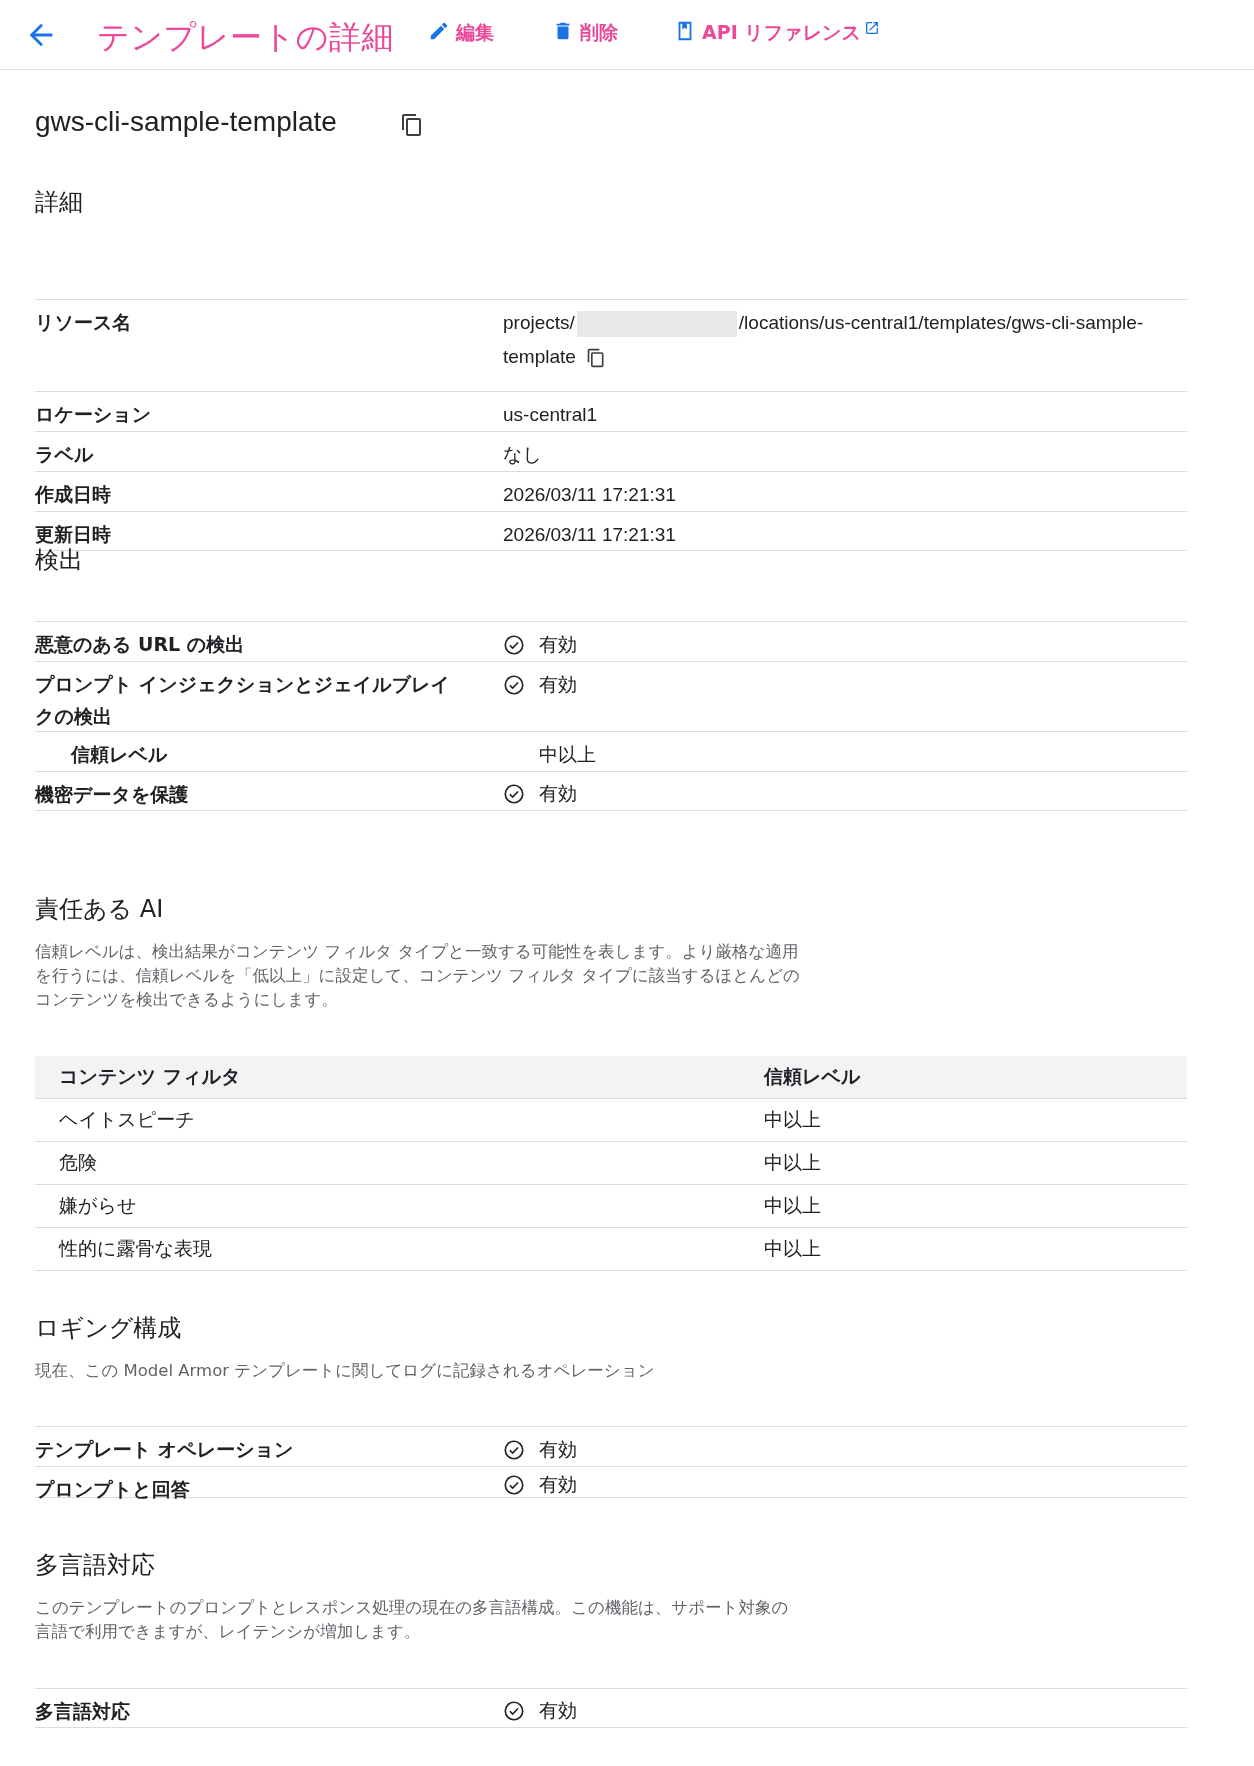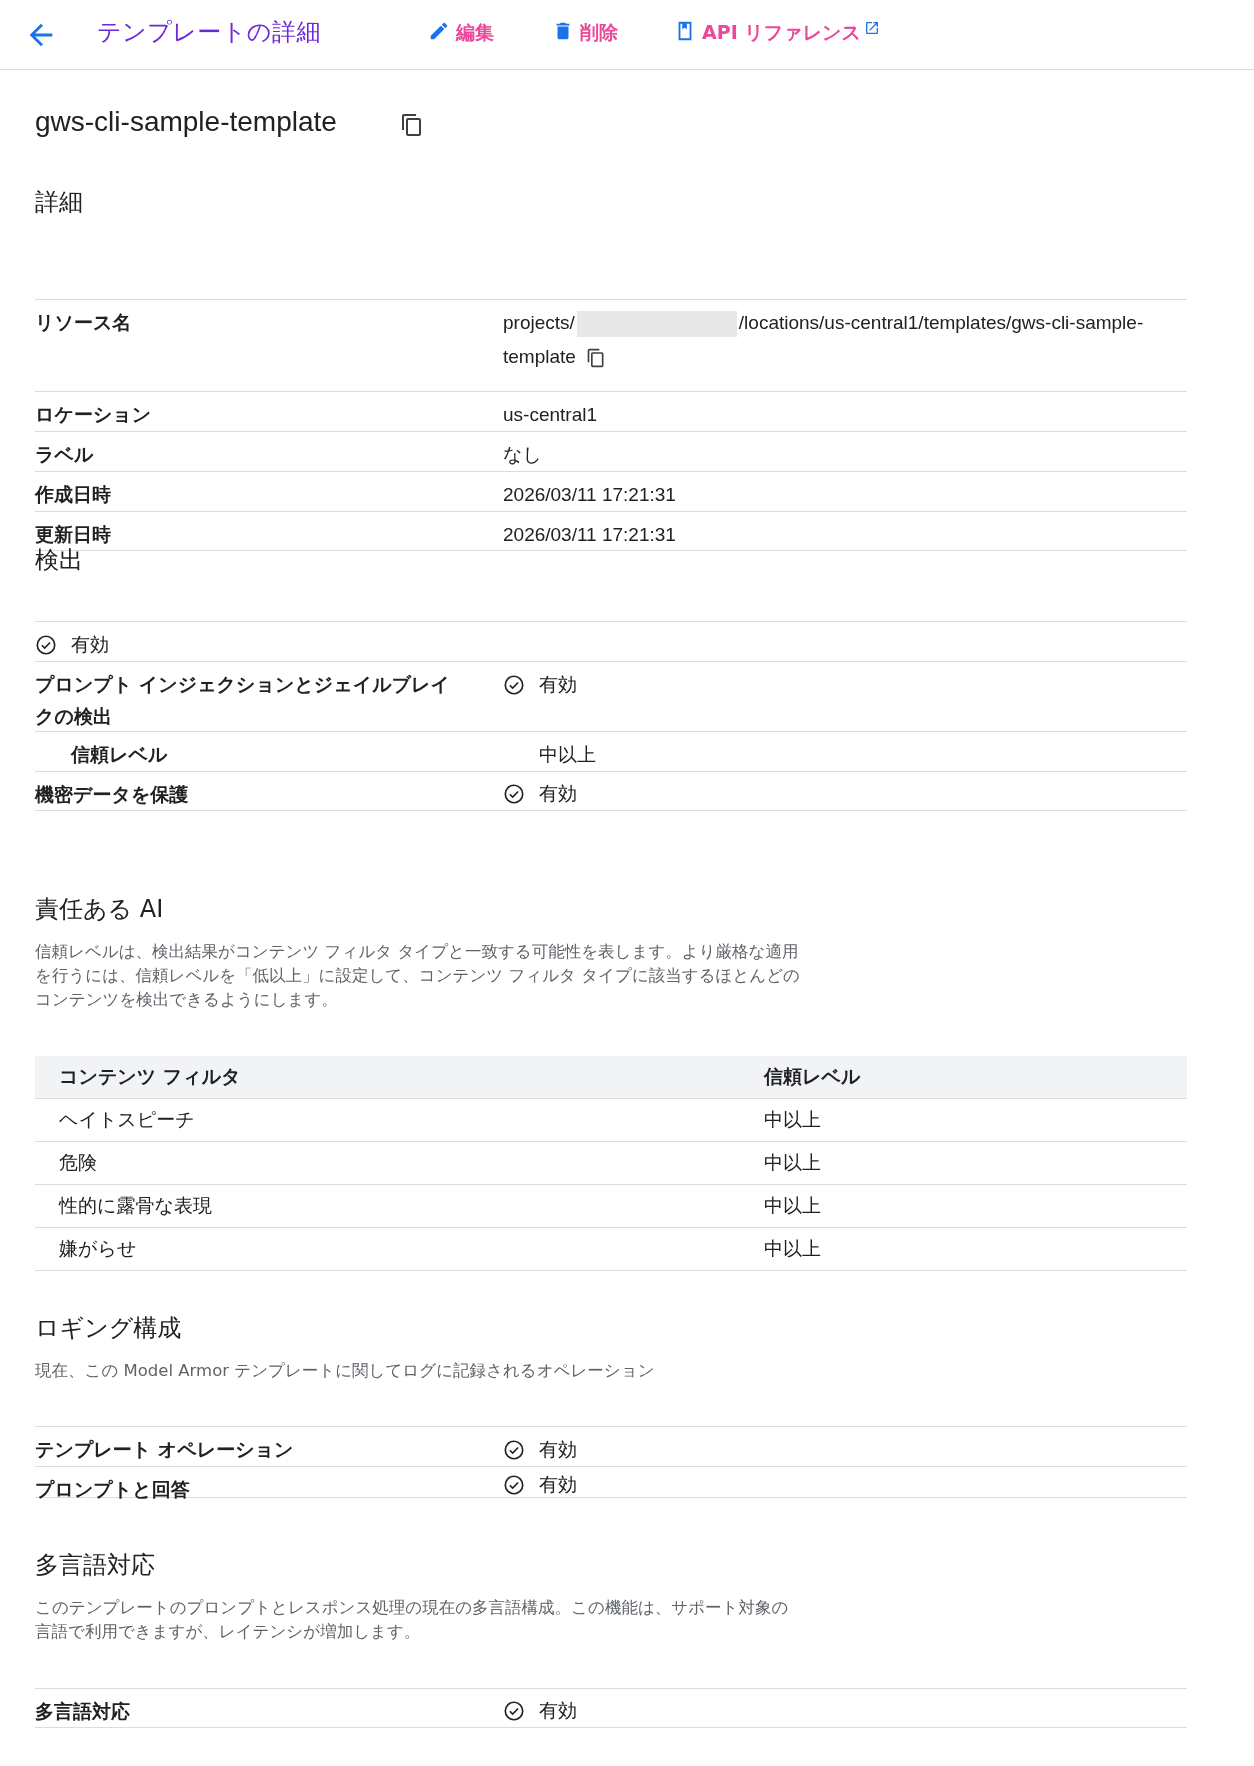--- a/index.html
+++ b/index.html
@@ -1,21 +1,21 @@
 <!DOCTYPE html>
 <html><head>
 <meta charset="utf-8">
 <style>
   * { box-sizing: border-box; margin: 0; padding: 0; }
   html, body { width: 1254px; height: 1766px; background: #ffffff; overflow: hidden; }
   body { font-family: "DejaVu Sans", "Liberation Sans", sans-serif; color: #202124; position: relative; }
 
   .header { position: absolute; left: 0; top: 0; width: 1254px; height: 70px; border-bottom: 1px solid #dadce0; }
   .back-btn { position: absolute; left: 24px; top: 18px; width: 34px; height: 34px; cursor: pointer; }
-  .header-title { position: absolute; left: 97px; top: 16px; font-size: 24px; color: #6d28d9; letter-spacing: 0.5px; }
+  .header-title { position: absolute; left: 97px; top: 16px; font-size: 32px; color: #ec4899; letter-spacing: 0.5px; }
   .hbtn { position: absolute; top: 20px; height: 30px; display: flex; align-items: flex-start; color: #ec4899; font-size: 19px; font-weight: bold; cursor: pointer; }
   .hbtn svg { margin-right: 6px; }
   .hbtn.edit { left: 428px; }
   .hbtn.del { left: 552px; }
   .hbtn.api { left: 674px; }
   .ext-icon { margin-left: 3px; }
 
   .name-title { position: absolute; left: 35px; top: 106px; font-size: 28px; color: #202124; font-family: "Liberation Sans", sans-serif; }
   .copy-big { position: absolute; left: 400px; top: 113px; cursor: pointer; }
 
@@ -103,20 +103,21 @@
   </div>
   <div class="kv-row" style="height:40px;">
     <div class="kv-key">更新日時</div>
     <div class="kv-val">2026/03/11 17:21:31</div>
   </div>
 </div>
 
 <div class="sec-h" style="top:544px;">検出</div>
 <div class="kv" style="top:621px;">
   <div class="kv-row" style="height:40px;">
+    <div class="kv-key">悪意のある URL の検出</div>
     <div class="kv-val status">
       <svg width="22" height="22" viewBox="0 0 24 24">
           <circle cx="12" cy="12" r="9.5" fill="none" stroke="#202124" stroke-width="1.8"></circle>
           <path d="M7.5 12.3l3 3 6-6" fill="none" stroke="#202124" stroke-width="1.8"></path>
         </svg>
       <span>有効</span>
     </div>
   </div>
   <div class="kv-row" style="height:70px;">
     <div class="kv-key" style="width:468px; padding-right:40px;">プロンプト インジェクションとジェイルブレイクの検出</div>
@@ -158,25 +159,25 @@
   <tbody>
     <tr>
       <td>ヘイトスピーチ</td>
       <td>中以上</td>
     </tr>
     <tr>
       <td>危険</td>
       <td>中以上</td>
     </tr>
     <tr>
+      <td>嫌がらせ</td>
+      <td>中以上</td>
+    </tr>
+    <tr>
       <td>性的に露骨な表現</td>
-      <td>中以上</td>
-    </tr>
-    <tr>
-      <td>嫌がらせ</td>
       <td>中以上</td>
     </tr>
   </tbody>
 </table>
 
 <div class="sec-h" style="top:1312px;">ロギング構成</div>
 <div class="sec-desc" style="top:1359px;">現在、この Model Armor テンプレートに関してログに記録されるオペレーション</div>
 <div class="kv" style="top:1426px;">
   <div class="kv-row" style="height:40px;">
     <div class="kv-key">テンプレート オペレーション</div>

